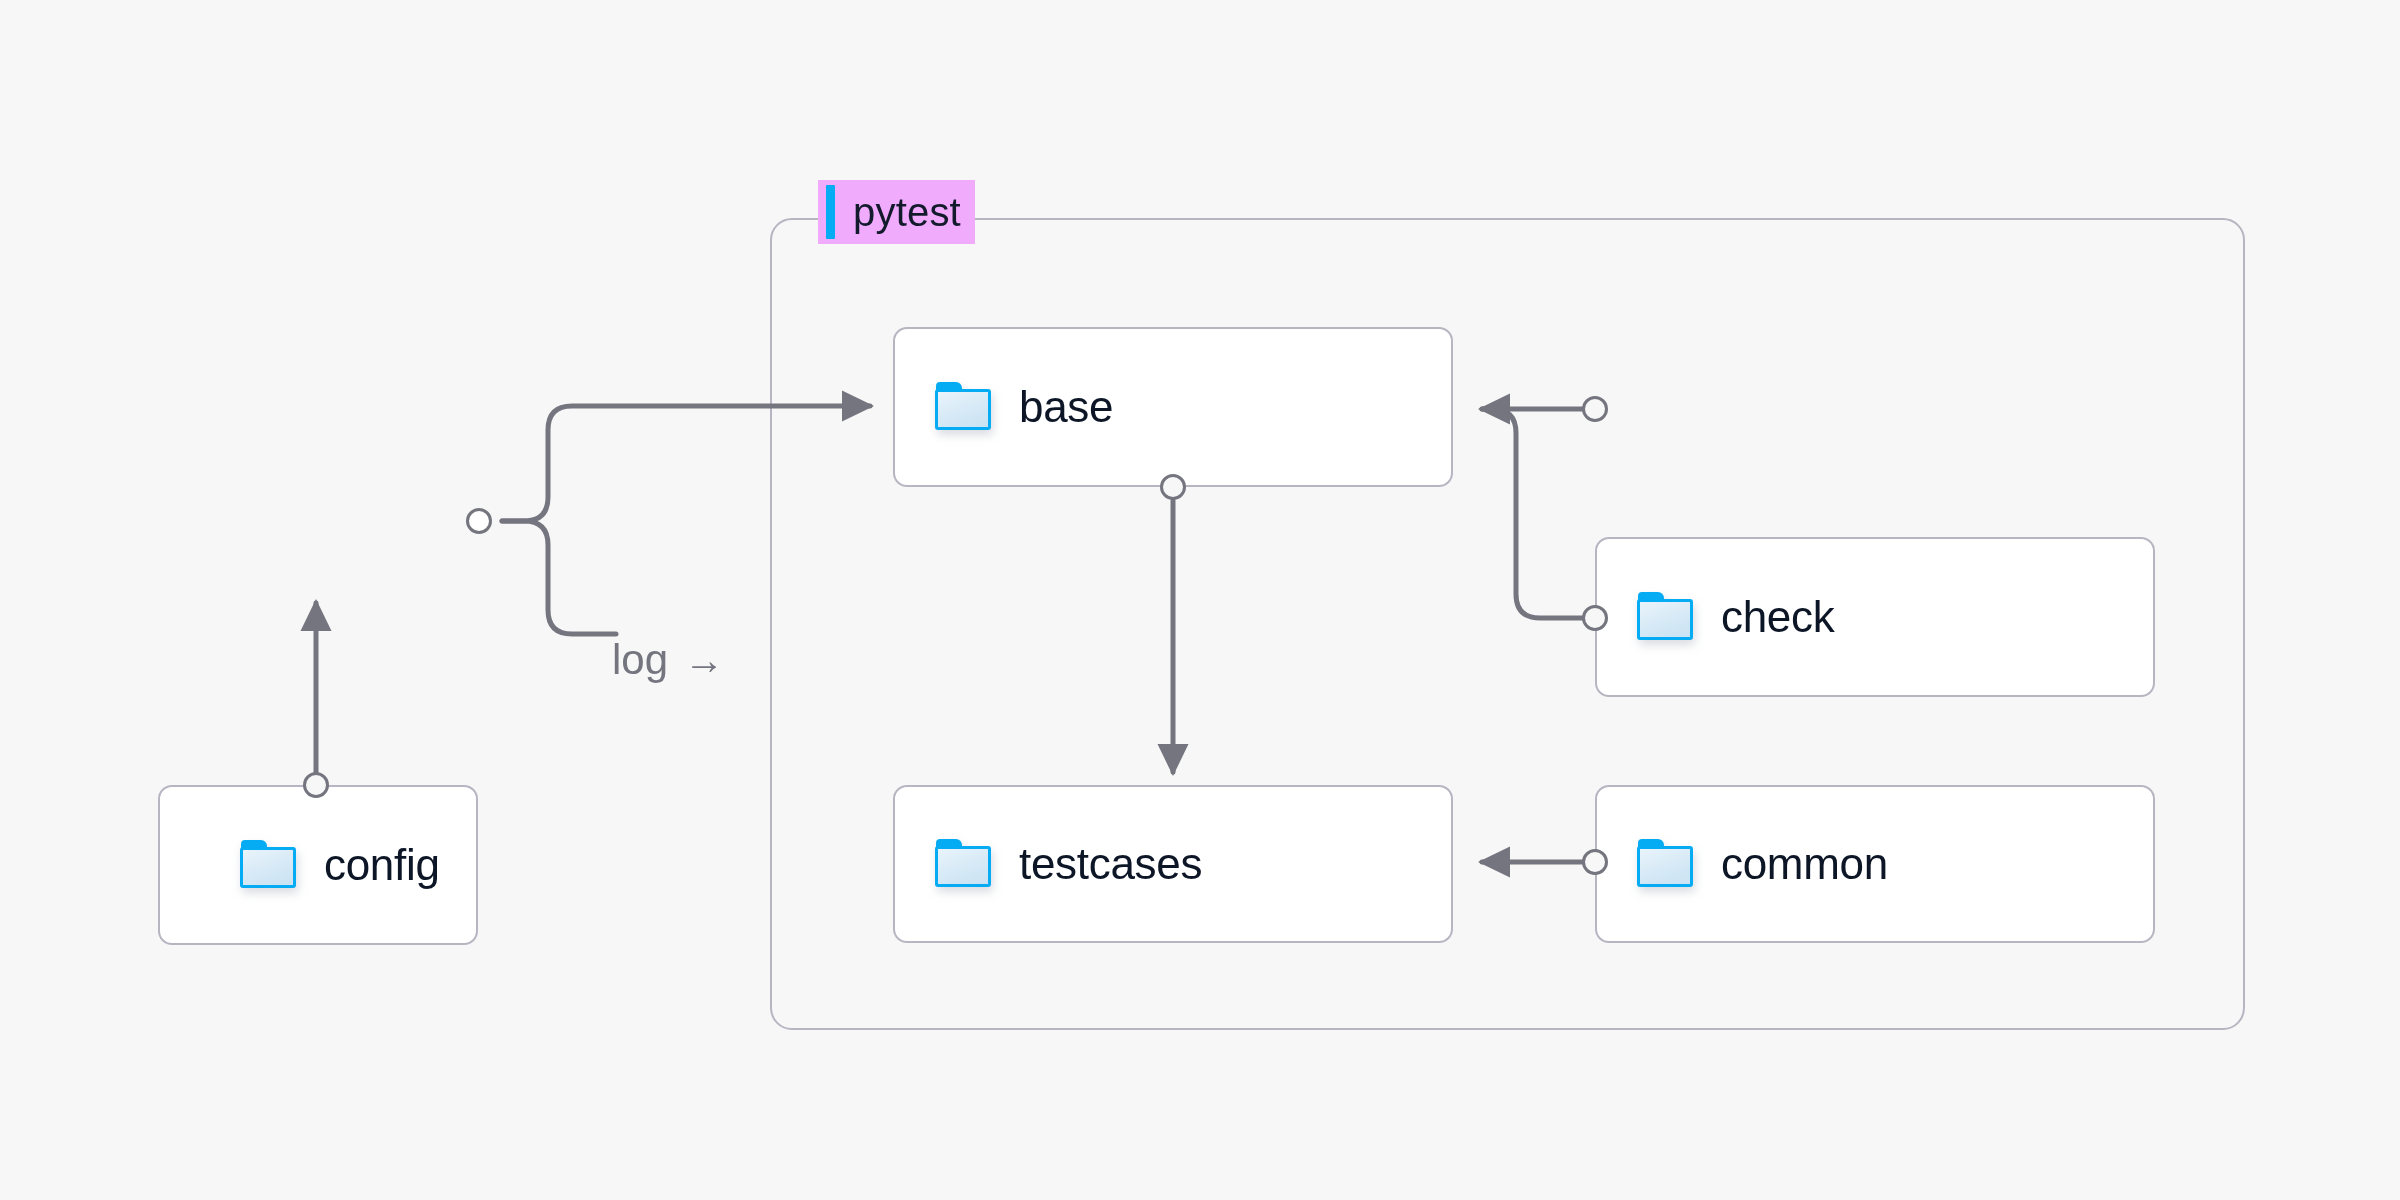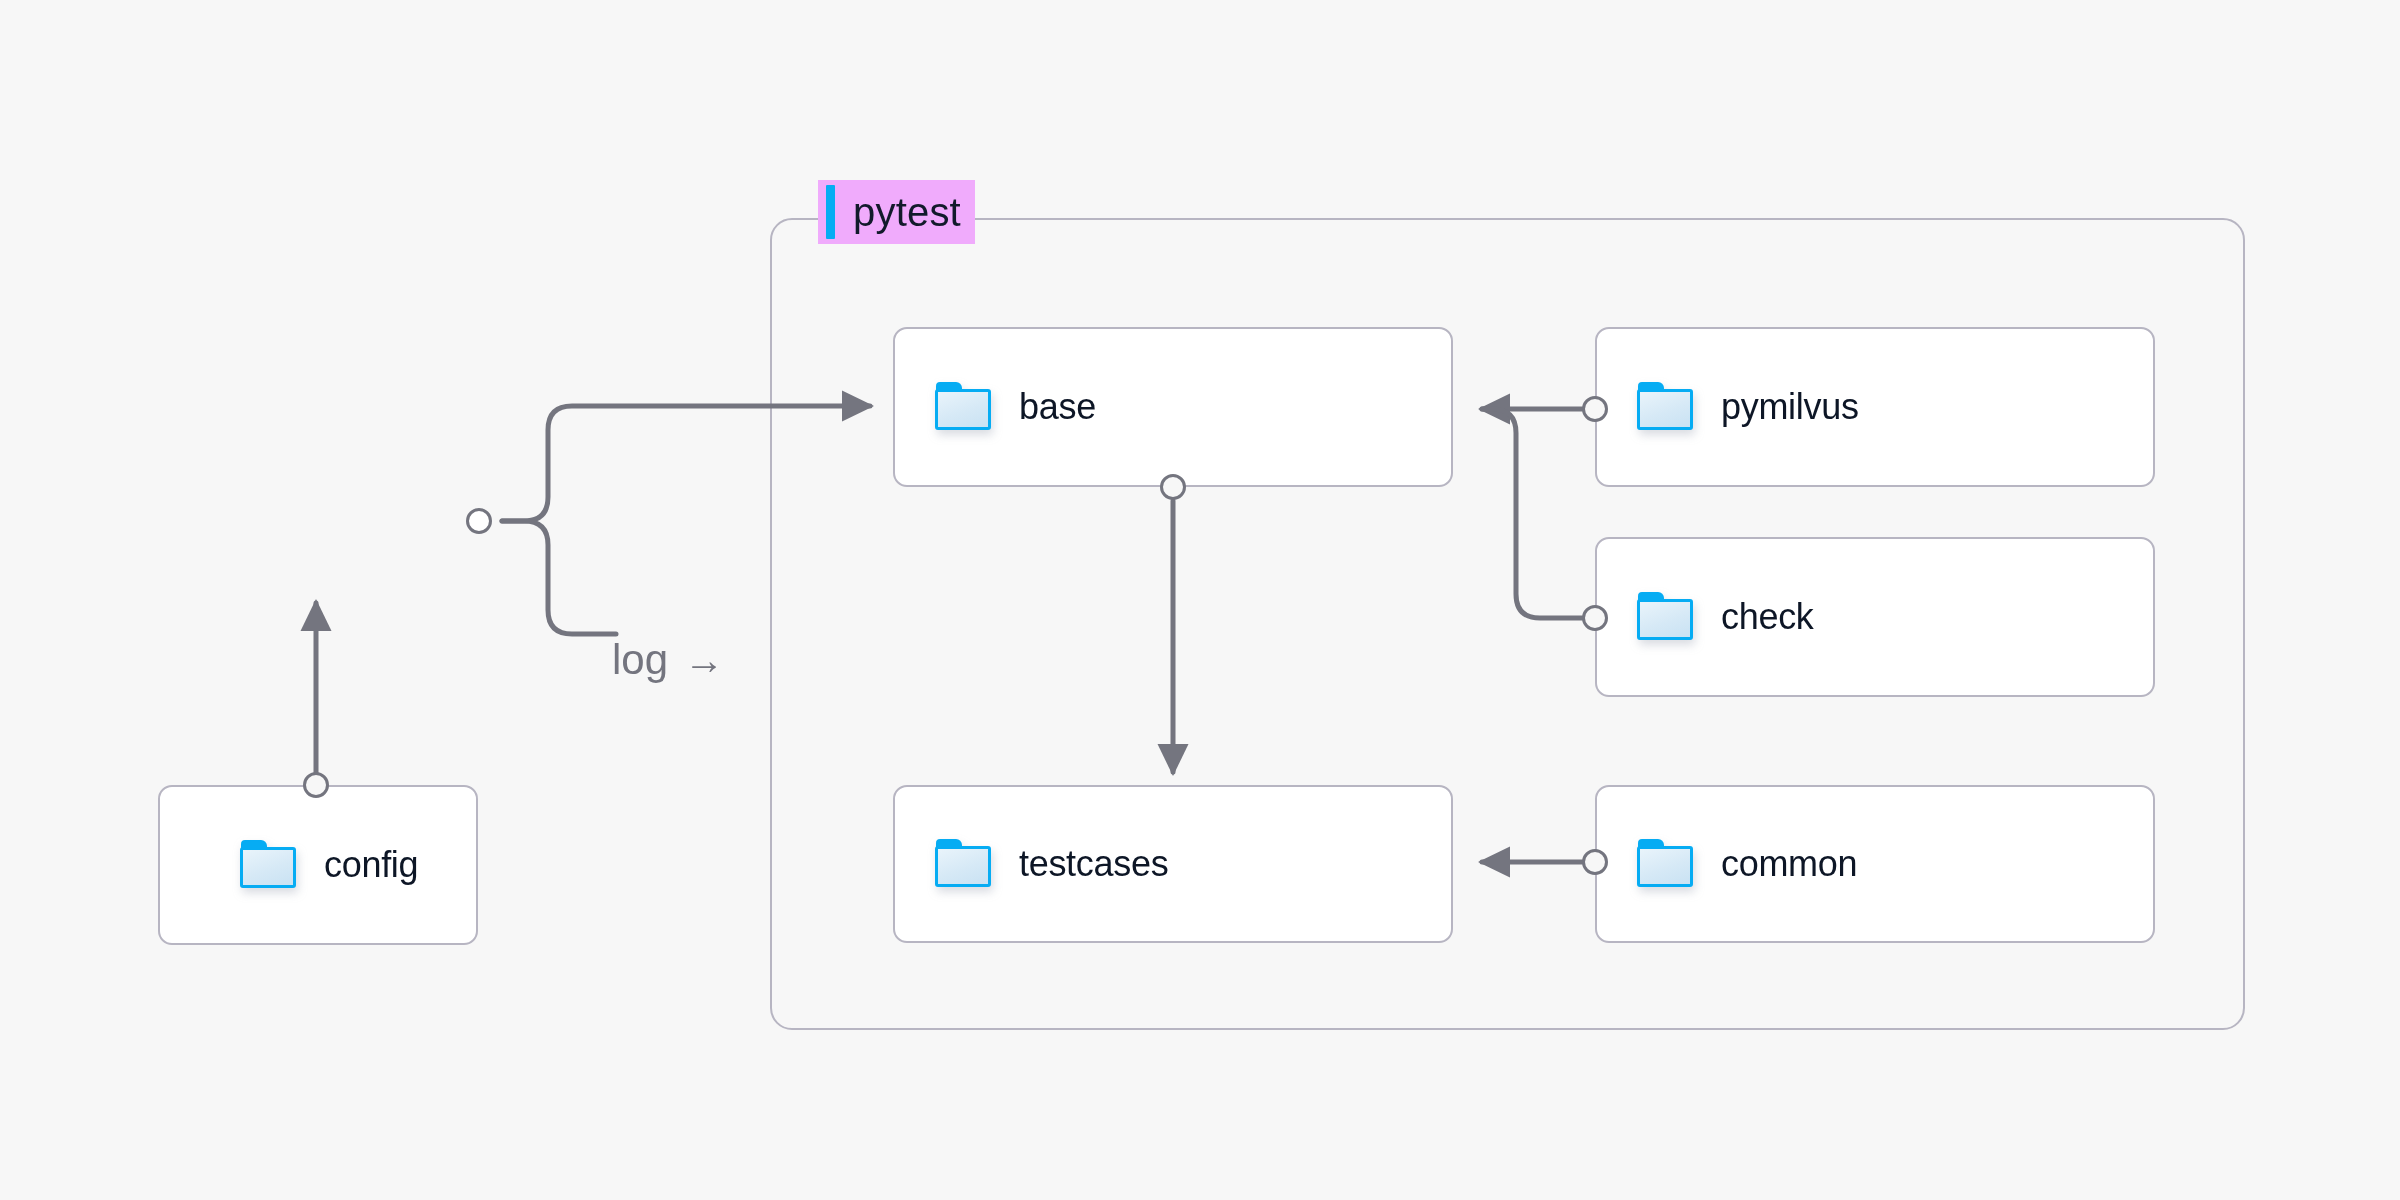--- a/index.html
+++ b/index.html
@@ -65,21 +65,21 @@
     align-items: center;
     z-index: 4;
   }
   .node-inner {
     display: flex;
     align-items: center;
     gap: 26px;
     padding-left: 40px;
   }
   .node-label {
-    font-size: 36px;
+    font-size: 44px;
     color: #0d1626;
     font-weight: 500;
     letter-spacing: -0.3px;
     white-space: nowrap;
   }
 
   
   .folder-icon {
     width: 58px;
     height: 50px;
@@ -218,29 +218,20 @@
   <div class="node" style="left:893px; top:785px; width:560px; height:158px;">
     <div class="node-inner">
       <span class="folder-icon">
         <span class="tab"></span>
           <span class="body"></span>
       </span>
       <span class="node-label">testcases</span>
     </div>
   </div>
 
-  <div class="node" style="left:1595px; top:327px; width:560px; height:160px;">
-    <div class="node-inner">
-      <span class="folder-icon">
-        <span class="tab"></span>
-          <span class="body"></span>
-      </span>
-      <span class="node-label">pymilvus</span>
-    </div>
-  </div>
   <div class="port" style="left:1582px; top:396px;"></div>
 
   <div class="node" style="left:1595px; top:537px; width:560px; height:160px;">
     <div class="node-inner">
       <span class="folder-icon">
         <span class="tab"></span>
           <span class="body"></span>
       </span>
       <span class="node-label">check</span>
     </div>

